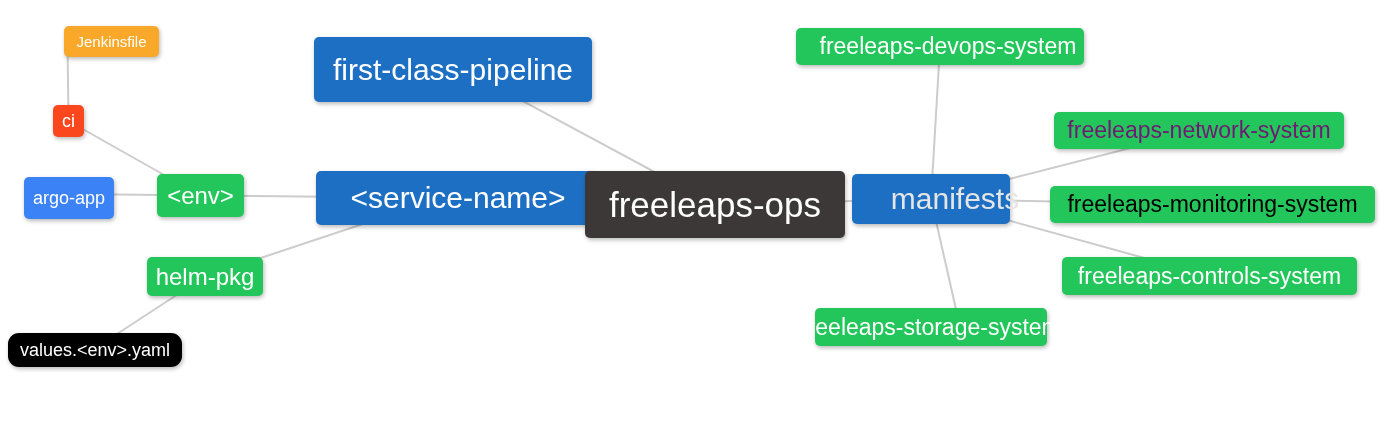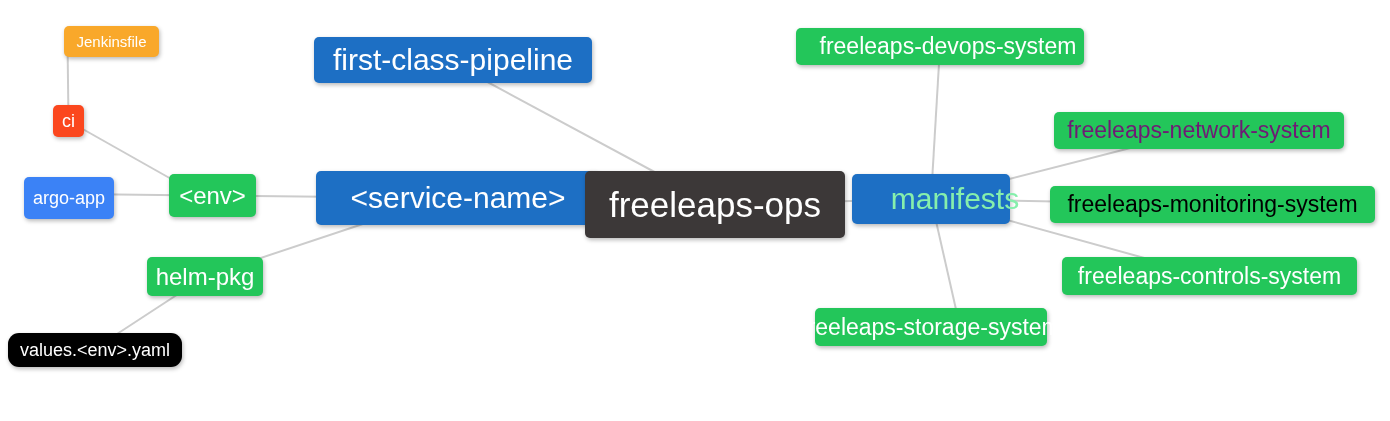--- a/index.html
+++ b/index.html
@@ -54,26 +54,26 @@
       <line x1="931" y1="199" x2="940" y2="46.5" stroke="#cccccc" stroke-width="2"></line>
       <line x1="931" y1="199" x2="1199" y2="130.5" stroke="#cccccc" stroke-width="2"></line>
       <line x1="931" y1="199" x2="1212.5" y2="204.5" stroke="#cccccc" stroke-width="2"></line>
       <line x1="931" y1="199" x2="1209.5" y2="276" stroke="#cccccc" stroke-width="2"></line>
       <line x1="931" y1="199" x2="960" y2="327" stroke="#cccccc" stroke-width="2"></line>
     </svg>
   <div id="node-layer">
       <div class="node" style="left: 20px; top: 26px; width: 95px; height: 31px; font-size: 15px; background: rgb(249, 168, 42); color: rgb(255, 255, 255); margin-left: 44px;">Jenkinsfile</div>
       <div class="node" style="left: 53px; top: 105px; width: 31px; height: 32px; font-size: 18px; background: rgb(251, 71, 30); color: rgb(255, 255, 255);">ci</div>
       <div class="node" style="left: 24px; top: 177px; width: 90px; height: 42px; font-size: 18px; background: #3b82f6; color: rgb(255, 255, 255);">argo-app</div>
-      <div class="node" style="left: 157px; top: 174px; width: 87px; height: 43px; font-size: 24px; background: rgb(35, 198, 90); color: rgb(255, 255, 255); margin-left: 12px;">&lt;env&gt;</div>
+      <div class="node" style="left: 157px; top: 174px; width: 87px; height: 43px; font-size: 24px; background: rgb(35, 198, 90); color: rgb(255, 255, 255);">&lt;env&gt;</div>
       <div class="node" style="left: 147px; top: 257px; width: 116px; height: 39px; font-size: 24px; background: rgb(35, 198, 90); color: rgb(255, 255, 255);">helm-pkg</div>
       <div class="node" style="left: 8px; top: 333px; width: 174px; height: 34px; font-size: 18px; background: #000000; color: rgb(255, 255, 255); border-radius: 11px;">values.&lt;env&gt;.yaml</div>
-      <div class="node" style="left: 314px; top: 37px; width: 278px; height: 46px; font-size: 30px; background: rgb(29, 111, 196); color: rgb(255, 255, 255);">first-class-pipeline</div>
+      <div class="node" style="left: 314px; top: 37px; width: 278px; height: 65px; font-size: 30px; background: rgb(29, 111, 196); color: rgb(255, 255, 255);">first-class-pipeline</div>
       <div class="node" style="left: 316px; top: 171px; width: 284px; height: 54px; font-size: 30px; background: rgb(29, 111, 196); color: rgb(255, 255, 255);">&lt;service-name&gt;</div>
       <div class="node" style="left: 585px; top: 171px; width: 260px; height: 67px; font-size: 35px; background: rgb(60, 56, 56); color: rgb(255, 255, 255);">freeleaps-ops</div>
-      <div class="node" style="left: 852px; top: 174px; width: 158px; height: 50px; font-size: 30px; background: rgb(29, 111, 196); color: #86efac; padding-left: 48px;">manifests</div>
+      <div class="node" style="left: 852px; top: 174px; width: 158px; height: 50px; font-size: 30px; background: rgb(29, 111, 196); color: #e5e5e5; padding-left: 48px;">manifests</div>
       <div class="node" style="left: 796px; top: 28px; width: 288px; height: 37px; font-size: 23px; background: rgb(35, 198, 90); color: rgb(255, 255, 255); padding-left: 16px;">freeleaps-devops-system</div>
       <div class="node" style="left: 1054px; top: 112px; width: 290px; height: 37px; font-size: 23px; background: rgb(35, 198, 90); color: #701a75;">freeleaps-network-system</div>
       <div class="node" style="left: 1050px; top: 186px; width: 325px; height: 37px; font-size: 23px; background: rgb(35, 198, 90); color: #000000;">freeleaps-monitoring-system</div>
       <div class="node" style="left: 1062px; top: 257px; width: 295px; height: 38px; font-size: 23px; background: rgb(35, 198, 90); color: rgb(255, 255, 255);">freeleaps-controls-system</div>
       <div class="node" style="left: 815px; top: 308px; width: 232px; height: 38px; font-size: 23px; background: rgb(35, 198, 90); color: rgb(255, 255, 255);">freeleaps-storage-system</div>
     </div>
 </div>
 
 </body></html>

